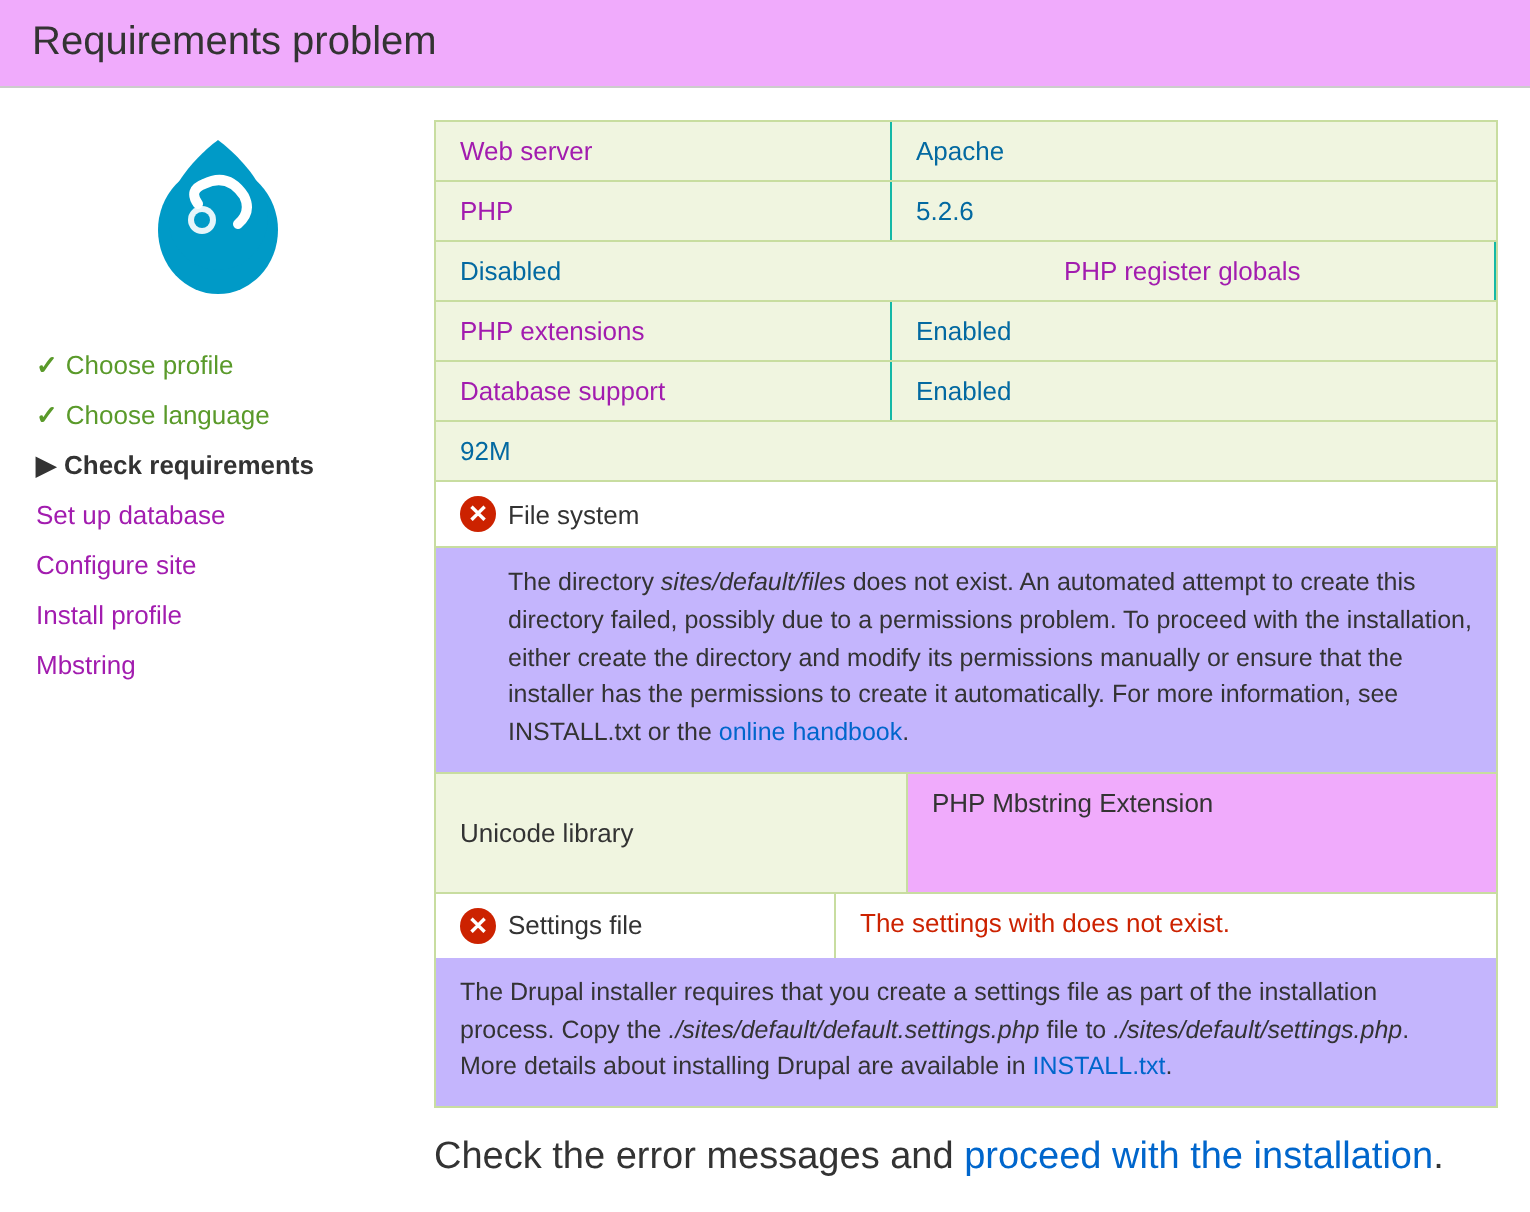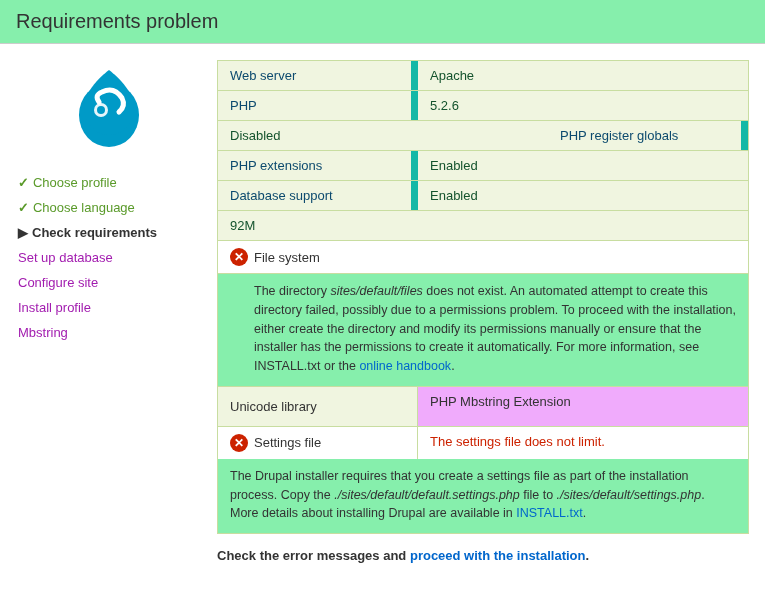--- a/index.html
+++ b/index.html
@@ -4,21 +4,21 @@
   <style>
     * { margin: 0; padding: 0; box-sizing: border-box; }
     body {
       font-family: Arial, sans-serif;
       font-size: 13px;
       color: #333;
       background: #fff;
       width: 765px;
     }
     .page-title {
-      background: #86efac;
+      background: #f0abfc;
       padding: 10px 16px;
       font-size: 20px;
       font-weight: normal;
       color: #333;
       border-bottom: 1px solid #ccc;
     }
     .content-area {
       display: flex;
       padding: 16px;
       gap: 16px;
@@ -81,57 +81,56 @@
       display: inline-flex;
       align-items: center;
       justify-content: center;
       color: white;
       font-size: 12px;
       font-weight: bold;
       flex-shrink: 0;
     }
     .error-text-block {
       padding: 8px 12px 10px 36px;
-      background: #86efac;
+      background: #c4b5fd;
       font-size: 12.5px;
       line-height: 1.5;
       color: #333;
     }
     .error-text-block a, .footer-text a {
       color: #0066cc;
       text-decoration: none;
     }
     .footer-text {
       margin-top: 14px;
-      font-size: 13px;
-      color: #333;
-      font-weight: bold;
+      font-size: 19px;
+      color: #333;
     }
     .table-wrapper {
       border: 1px solid #c8dda0;
     }
     .table-wrapper .req-row {
       display: flex;
       border-bottom: 1px solid #c8dda0;
     }
     .table-wrapper .req-row:last-child {
       border-bottom: none;
     }
     .table-wrapper .req-row .cell {
       padding: 7px 12px;
       background: #f0f5e0;
     }
     .table-wrapper .req-row .cell.label {
-      width: 200px;
-      color: #0c4a6e;
-      border-right: 7px solid #14b8a6;
+      width: 228px;
+      color: #a21caf;
+      border-right: 1px solid #14b8a6;
     }
     .table-wrapper .req-row .cell.value {
       flex: 1;
-      color: #14532d;
+      color: #0369a1;
     }
   </style>
 </head>
 <body>
 
 <div class="page-title">Requirements problem</div>
 
 <div class="content-area">
 
   <div class="sidebar">
@@ -214,31 +213,31 @@
       <div class="error-text-block">
         The directory <em>sites/default/files</em> does not exist. An automated attempt to create this
         directory failed, possibly due to a permissions problem. To proceed with the
         installation, either create the directory and modify its permissions manually or ensure
         that the installer has the permissions to create it automatically. For more information,
         see INSTALL.txt or the <a href="#">online handbook</a>.
       </div>
     </div>
 
     <div style="border: 1px solid #c8dda0; border-top: none; display: flex;">
-      <div style="width:200px; padding: 12px 12px; background: #f0f5e0; border-right: 1px solid #c8dda0;">Unicode library</div>
+      <div style="width:236px; padding: 22px 12px; background: #f0f5e0; border-right: 1px solid #c8dda0;">Unicode library</div>
       <div style="flex:1; padding: 7px 12px; background: #f0abfc;">PHP Mbstring Extension</div>
     </div>
 
     <div style="border: 1px solid #c8dda0; border-top: none;">
       <div style="display:flex;">
         <div style="width:200px; padding: 7px 12px; background: #fff; border-right: 1px solid #c8dda0; display:flex; align-items:center; gap:6px;">
           <span class="error-icon">✕</span>
           <span>Settings file</span>
         </div>
-        <div style="flex:1; padding: 7px 12px; background: #fff; color: #cc2200;">The settings file does not limit.</div>
+        <div style="flex:1; padding: 7px 12px; background: #fff; color: #cc2200;">The settings with does not exist.</div>
       </div>
       <div class="error-text-block" style="padding-left: 12px;">
         The Drupal installer requires that you create a settings file as part of the installation
         process. Copy the <em>./sites/default/default.settings.php</em> file to
         <em>./sites/default/settings.php</em>. More details about installing Drupal are available in
         <a href="#">INSTALL.txt</a>.
       </div>
     </div>
 
     <div class="footer-text">

